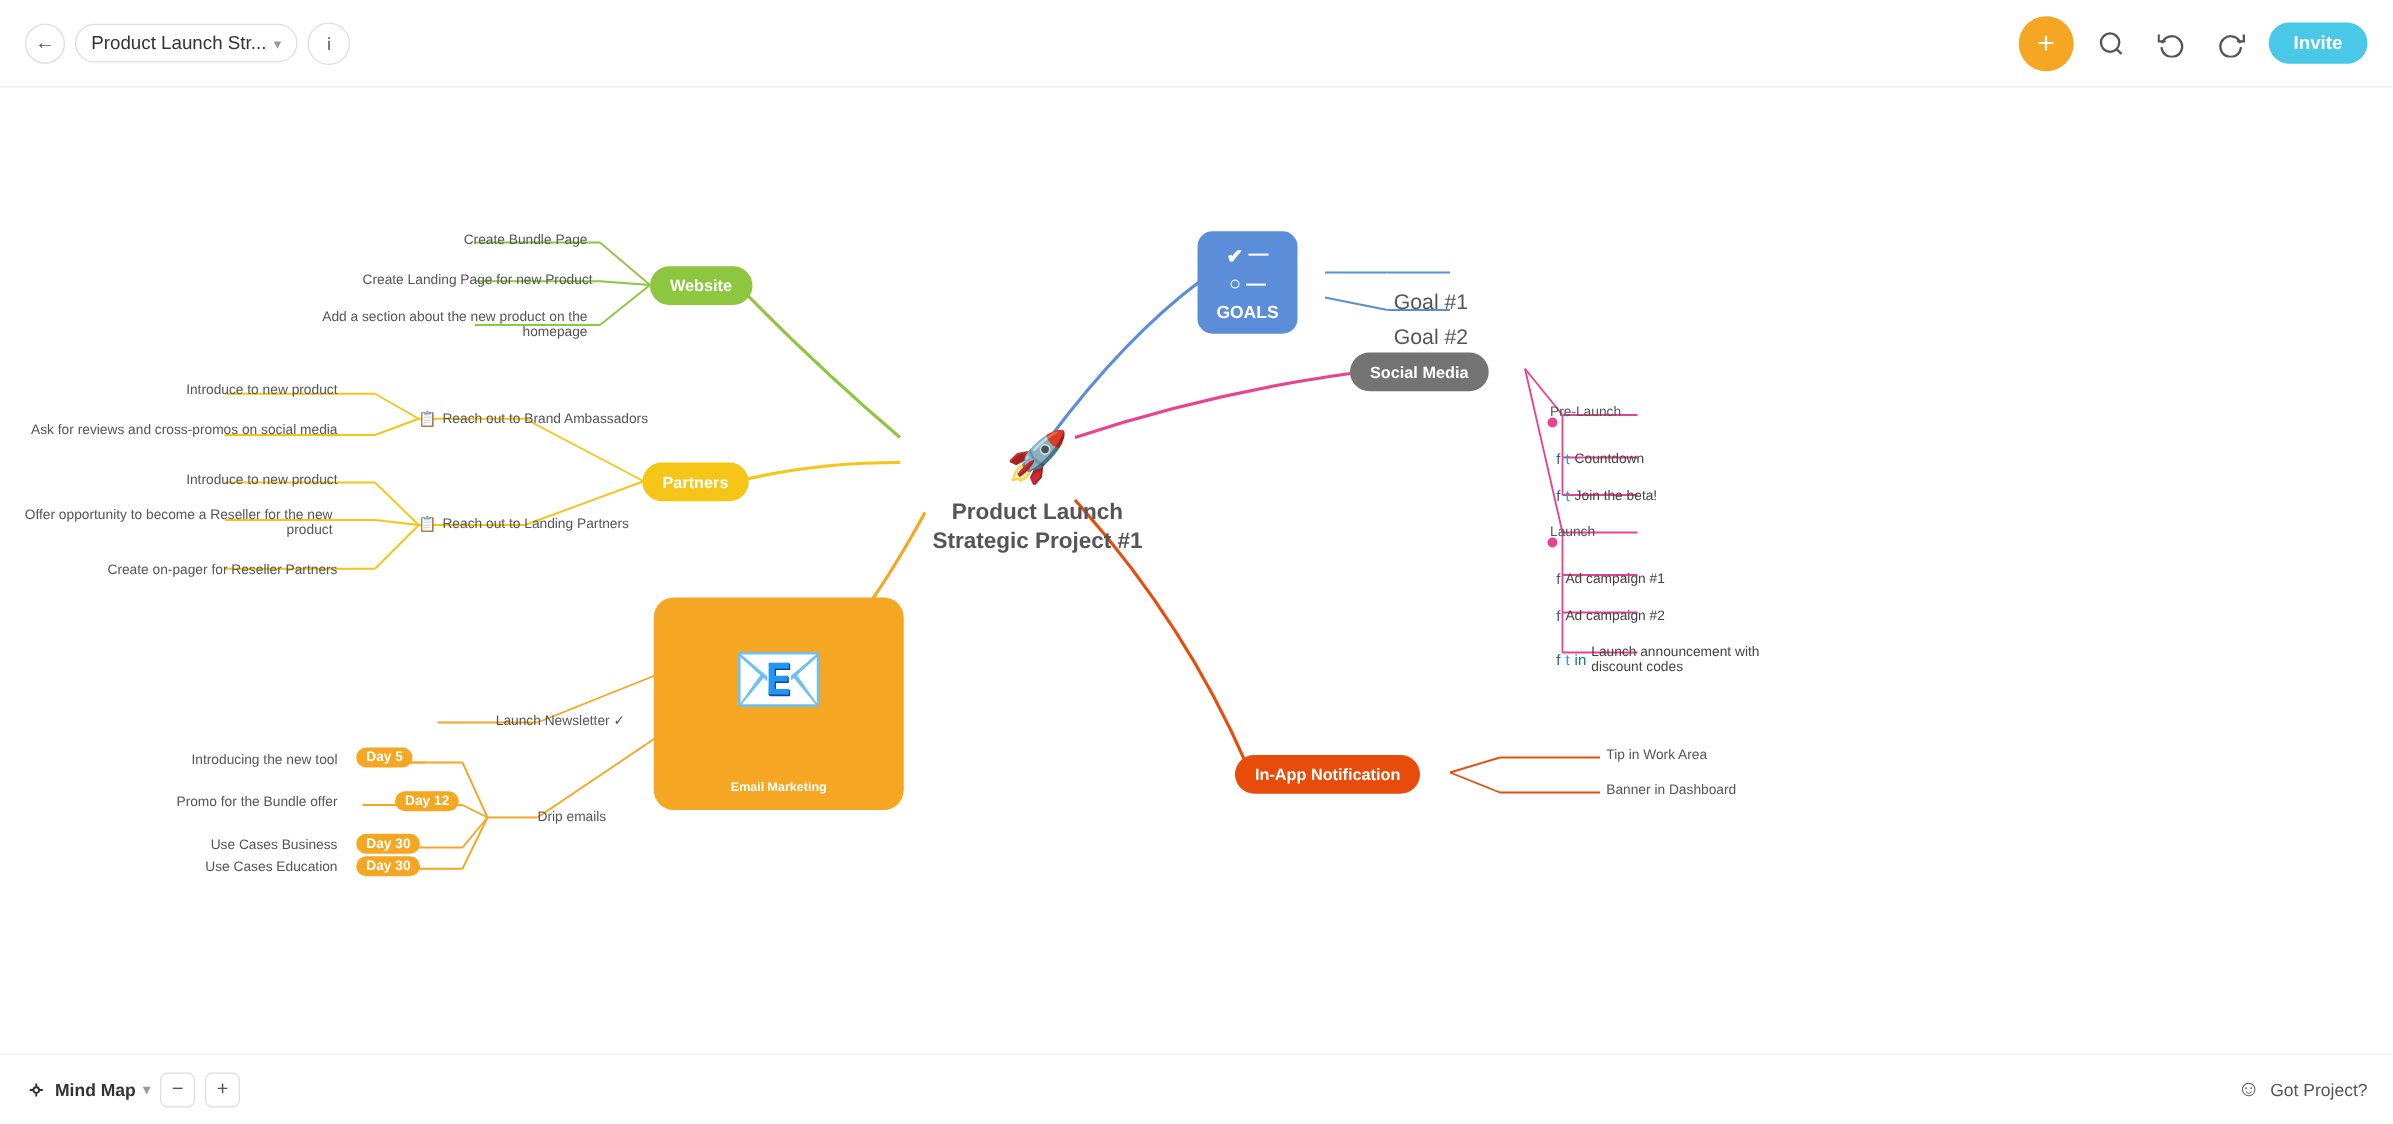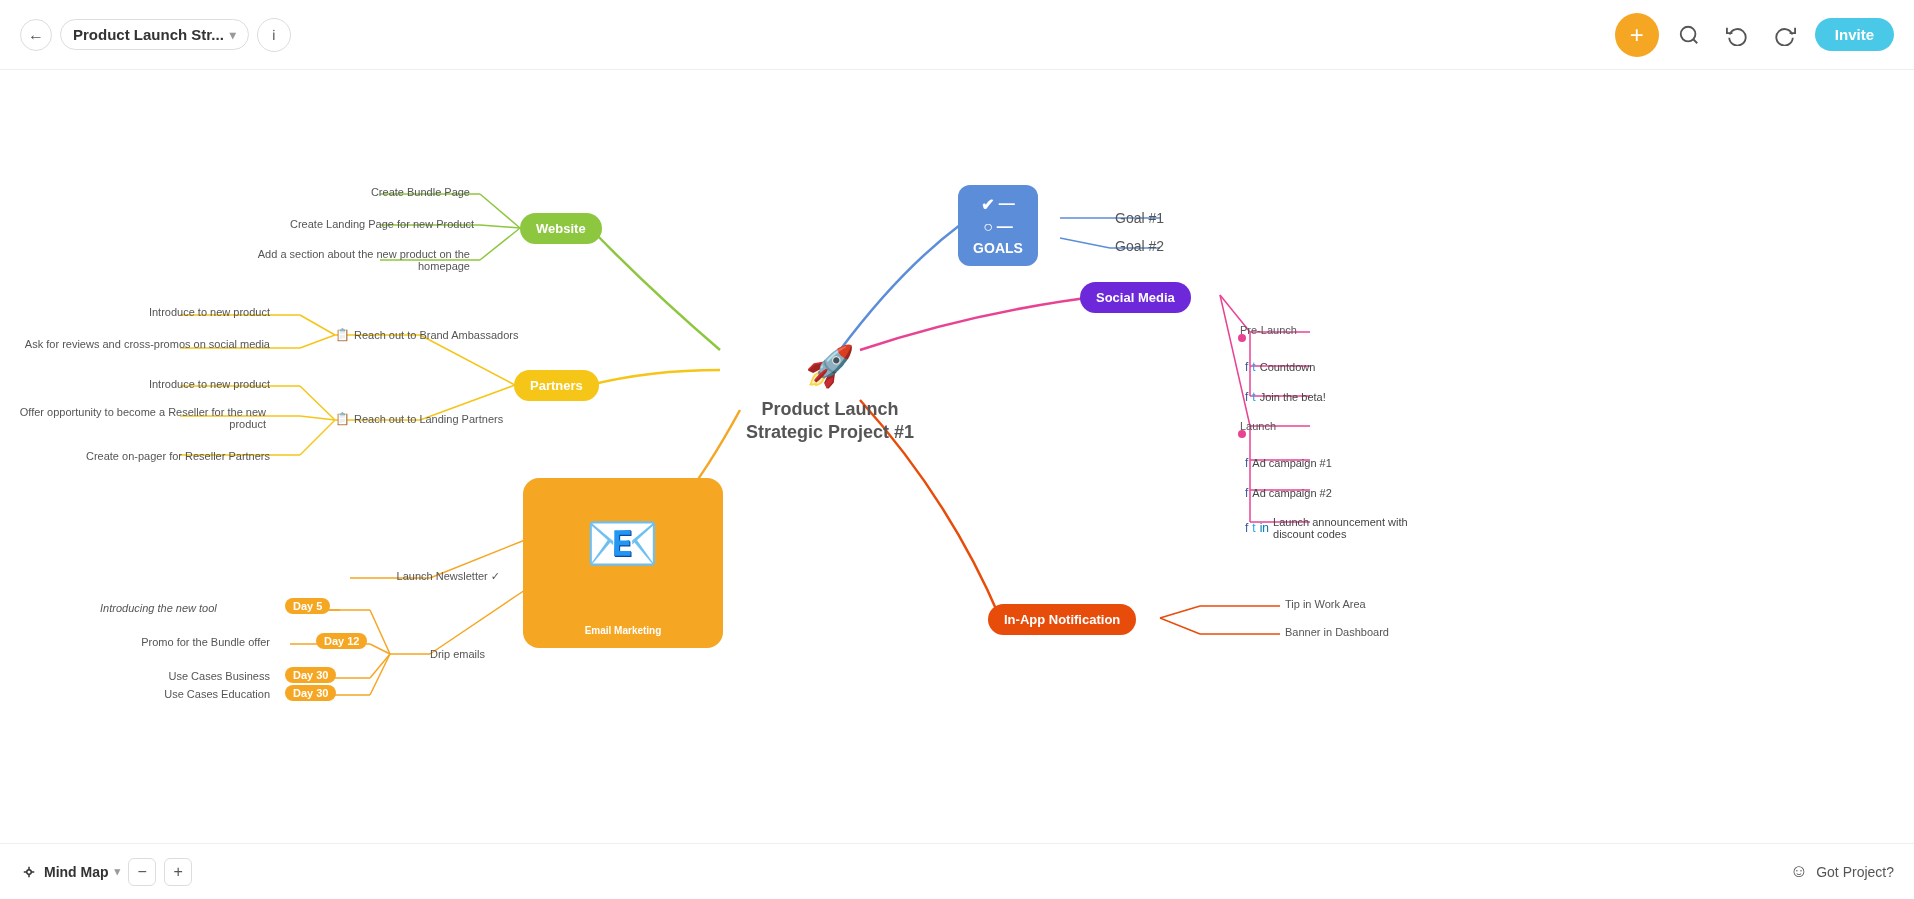--- a/index.html
+++ b/index.html
@@ -36,21 +36,21 @@
       display: flex;
       align-items: center;
       gap: 6px;
       padding: 6px 12px;
       border-radius: 20px;
       border: 1px solid #ddd;
       background: #fff;
       cursor: pointer;
       font-size: 15px;
       color: #333;
-      font-weight: 700;
+      font-weight: 400;
     }
     .info-btn {
       width: 34px; height: 34px;
       border-radius: 50%;
       border: 1px solid #ddd;
       background: #fff;
       display: flex; align-items: center; justify-content: center;
       cursor: pointer;
       color: #555;
       font-size: 14px;
@@ -187,21 +187,21 @@
       display: flex;
       gap: 4px;
       margin-bottom: 4px;
       justify-content: center;
       font-size: 16px;
     }
 
     
     .social-media-node {
       position: absolute;
-      background: #6d28d9;
+      background: #737373;
       border-radius: 20px;
       padding: 8px 16px;
       color: #fff;
       font-weight: 700;
       font-size: 13px;
     }
 
     
     .in-app-node {
       position: absolute;
@@ -309,22 +309,23 @@
       color: #555;
       display: flex;
       align-items: center;
       gap: 4px;
     }
     .partner-icon { font-size: 12px; }
 
     
     .goal-item {
       position: absolute;
-      font-size: 14px;
-      color: #555;
+      font-size: 17px;
+      color: #555;
+      margin-top: 22px;
     }
 
     
   </style>
 </head>
 <body>
 
 <div class="header">
   <div class="header-left">
     <button class="back-btn">←</button>
@@ -593,21 +594,21 @@
   </div>
 
   <div class="branch-text" style="left:350px; top:500px; text-align:right; width:150px;">
     <span>Launch Newsletter ✓</span>
   </div>
 
   <div class="branch-text" style="left:395px; top:578px; text-align:right; width:90px;">
     <span>Drip emails</span>
   </div>
 
-  <div class="branch-text" style="left:100px; top:532px; text-align:left; width:170px;font-style:italic;">
+  <div class="branch-text" style="left:100px; top:532px; text-align:right; width:170px;">
     <span>Introducing the new tool</span>
   </div>
   <div class="day-tag" style="left:285px; top:528px;">
     <span>Day 5</span>
   </div>
 
   <div class="branch-text" style="left:100px; top:566px; text-align:right; width:170px;">
     <span>Promo for the Bundle offer</span>
   </div>
   <div class="day-tag" style="left:296px; top:563px;margin-left:20px;">

